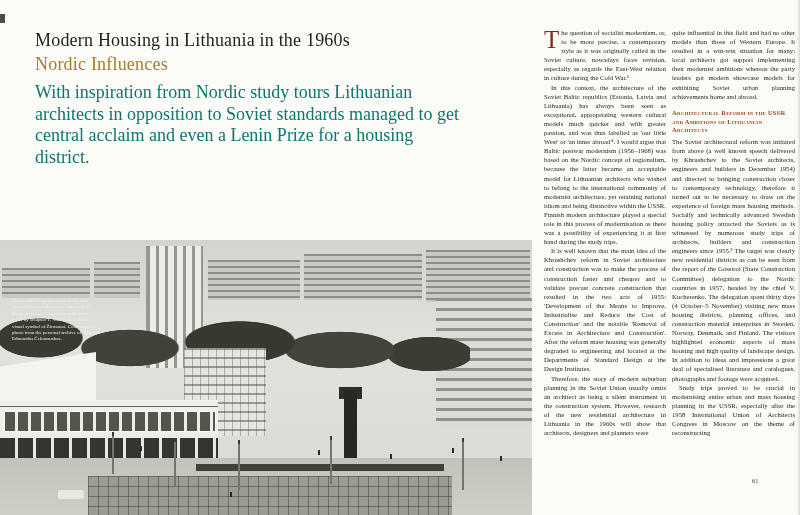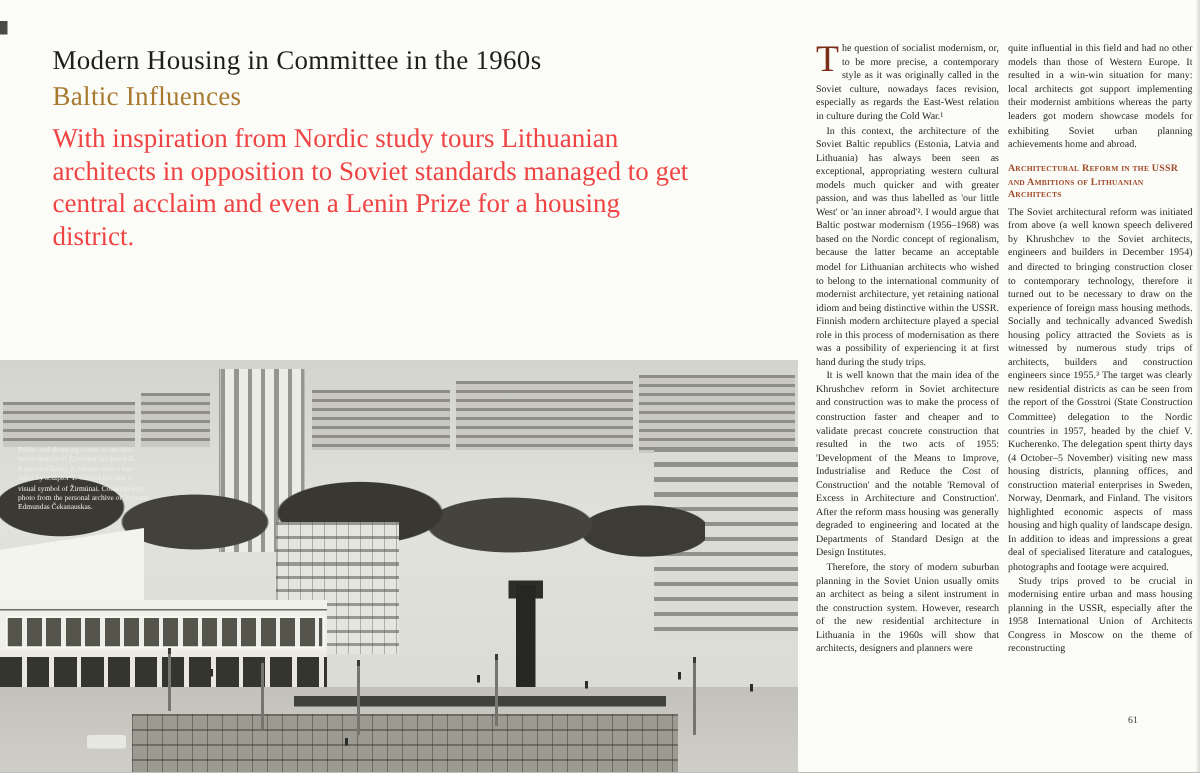--- a/index.html
+++ b/index.html
@@ -5,21 +5,21 @@
   html,body { margin:0; padding:0; background:#888; }
   .spread {
     position:relative; width:800px; height:515px; margin:0 auto;
     background:#fbfbf8; overflow:hidden;
     font-family:"Liberation Serif", serif; color:#262624;
   }
   
   .article-head { position:absolute; left:35px; top:28px; width:476px; }
   .title-line { font-size:18px; line-height:24px; margin:0; font-weight:normal; color:#1e1e1c; letter-spacing:.2px; }
   .subtitle-line { color:#a87a30; }
-  .standfirst { font-size:18px; line-height:21.5px; color:#ef4444; width:424px; margin:6px 0 0 0; }
+  .standfirst { font-size:18px; line-height:21.5px; color:#0f766e; width:424px; margin:6px 0 0 0; }
   .edge-mark { position:absolute; left:0; top:14px; width:5px; height:9px; background:#4a4a46; }
   .right-edge { position:absolute; right:0; top:0; width:3px; height:515px;
     background:linear-gradient(90deg, rgba(0,0,0,0), #d9d9d2); }
   
   .photo { position:absolute; left:0; top:240px; width:532px; height:275px; overflow:hidden;
     background:linear-gradient(#d4d4cf,#e2e2dc 40%,#d8d8d2); }
   .photo * { position:absolute; }
   .far-slab { background:#c9c9c2;
     background-image:repeating-linear-gradient(180deg, rgba(70,70,64,.45) 0 2px, rgba(0,0,0,0) 2px 6px); }
   .slab1 { left:2px; top:28px; width:88px; height:30px; }
@@ -81,22 +81,22 @@
   .page-number { position:absolute; left:752px; top:477px; font-size:6.5px; color:#3c3c3a; }
 </style>
 </head>
 <body>
 
 <div class="spread">
 
   <div class="edge-mark"></div>
 
   <div class="article-head">
-    <h1 class="title-line">Modern Housing in Committee in the 1960s</h1>
-    <h2 class="title-line subtitle-line">Baltic Influences</h2>
+    <h1 class="title-line">Modern Housing in Lithuania in the 1960s</h1>
+    <h2 class="title-line subtitle-line">Nordic Influences</h2>
     <p class="standfirst">With inspiration from Nordic study tours Lithuanian architects in opposition to Soviet standards managed to get central acclaim and even a Lenin Prize for a housing district.</p>
   </div>
 
   <div class="photo">
     <div class="far-slab slab1"></div>
     <div class="far-slab slab2"></div>
     <div class="far-slab slab3"></div>
     <div class="far-slab slab4"></div>
     <div class="far-slab slab5"></div>
     <div class="tower"></div>

